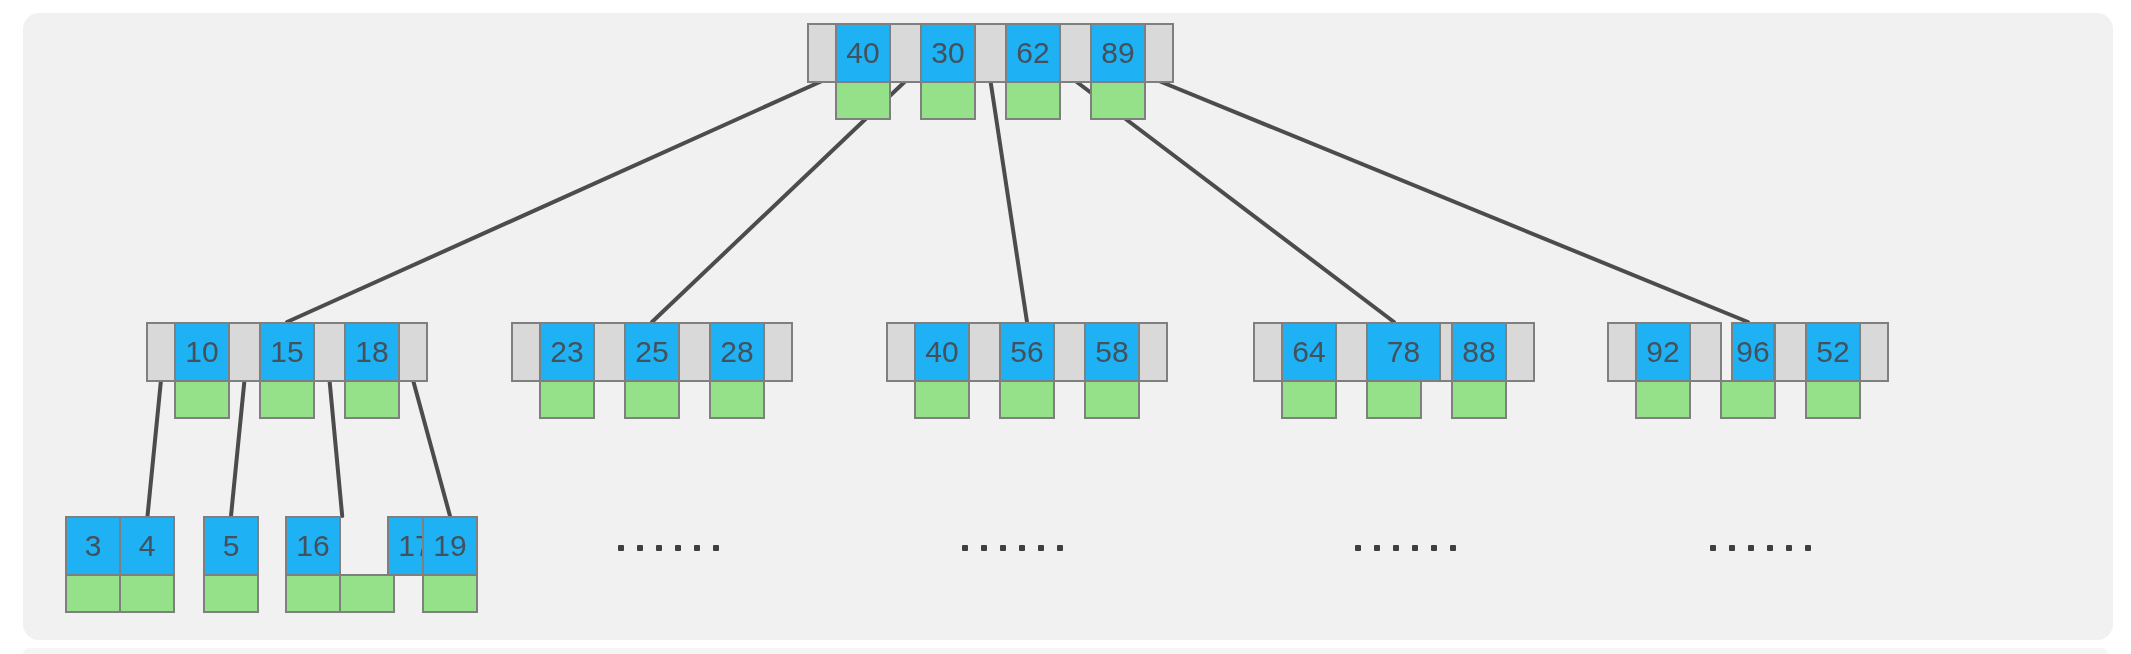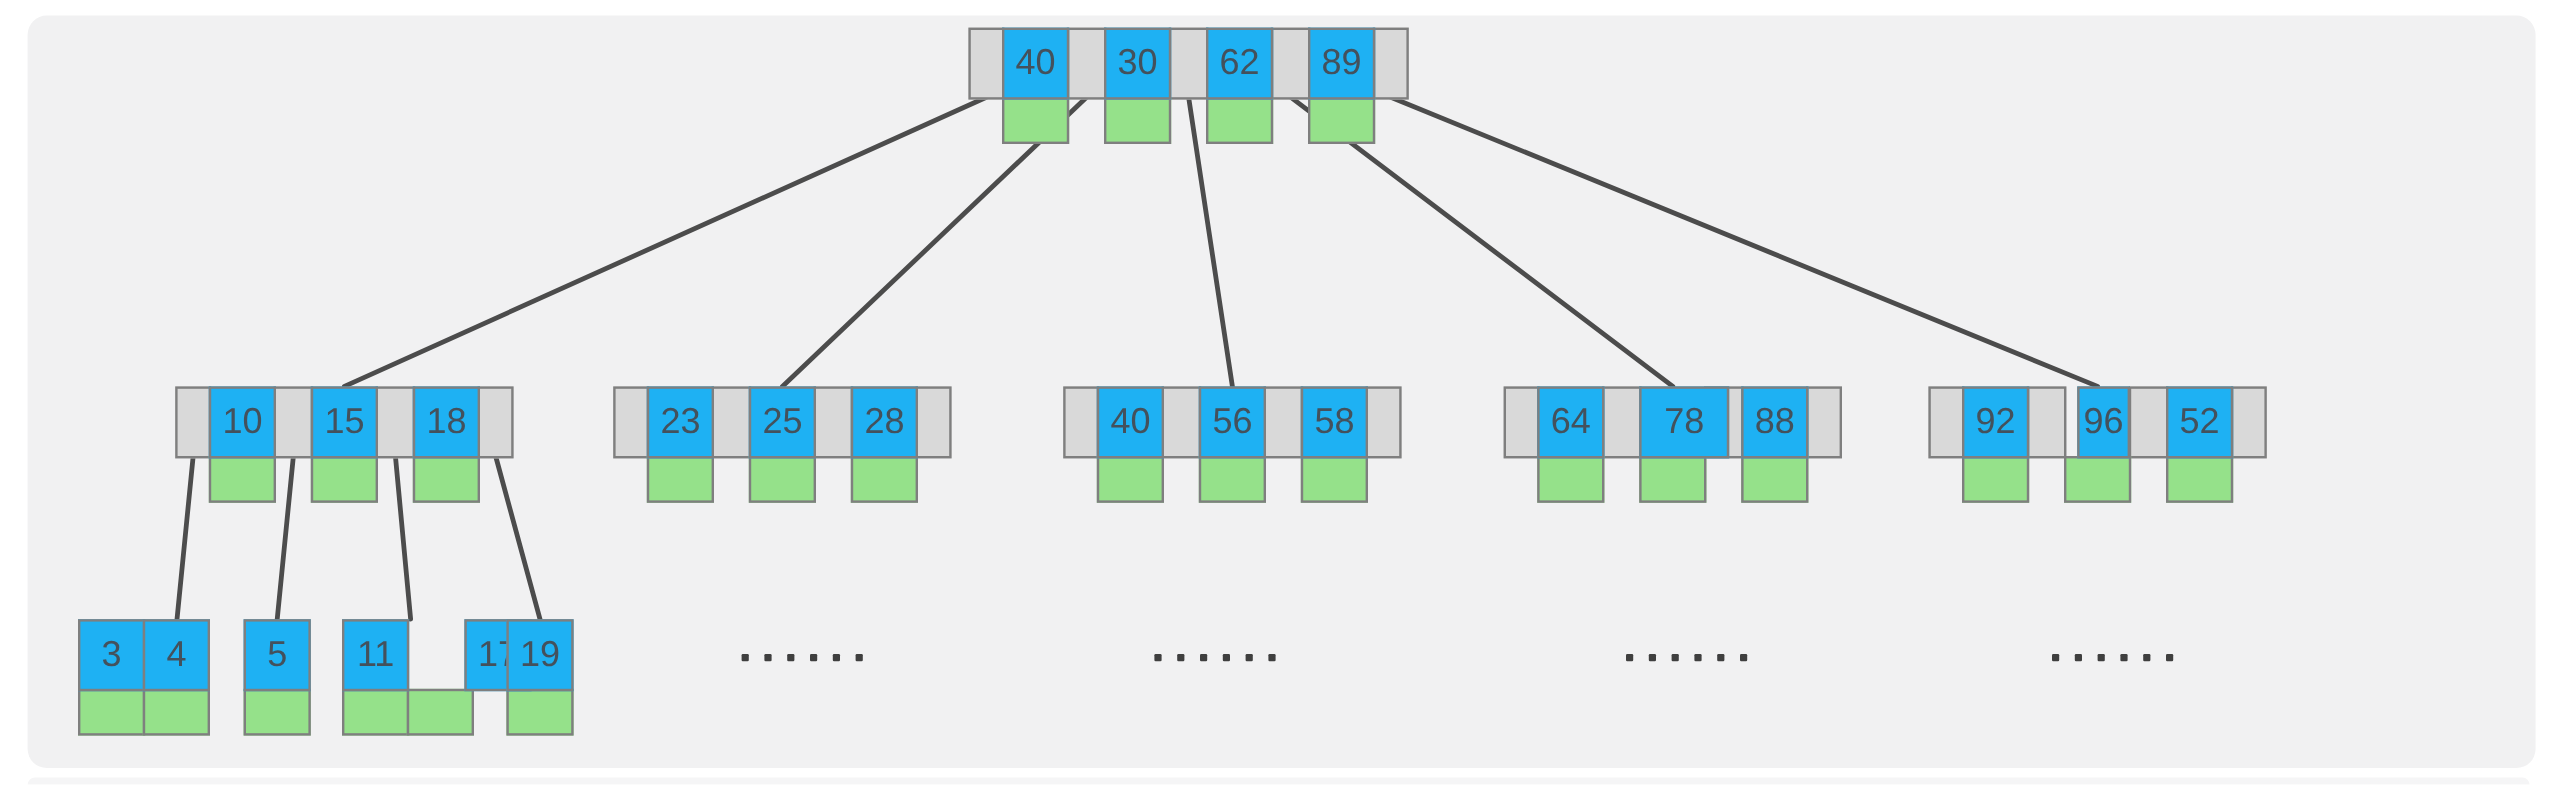--- a/index.html
+++ b/index.html
@@ -118,21 +118,21 @@
         <div class="cell key-cell" style="left: 0px; top: 0px; width: 56px; height: 60px;">3</div>
         <div class="cell data-cell" style="left: 54px; top: 58px; width: 56px; height: 39px;"></div>
         <div class="cell key-cell" style="left: 54px; top: 0px; width: 56px; height: 60px;">4</div>
       </div>
       <div class="tree-node" style="left: 203px; top: 516px;">
         <div class="cell data-cell" style="left: 0px; top: 58px; width: 56px; height: 39px;"></div>
         <div class="cell key-cell" style="left: 0px; top: 0px; width: 56px; height: 60px;">5</div>
       </div>
       <div class="tree-node" style="left: 285px; top: 516px;">
         <div class="cell data-cell" style="left: 0px; top: 58px; width: 56px; height: 39px;"></div>
-        <div class="cell key-cell" style="left: 0px; top: 0px; width: 56px; height: 60px;">11</div>
+        <div class="cell key-cell" style="left: 0px; top: 0px; width: 56px; height: 60px;">16</div>
         <div class="cell data-cell" style="left: 54px; top: 58px; width: 56px; height: 39px;"></div>
         <div class="cell key-cell" style="left: 54px; top: 0px; width: 56px; height: 60px; margin-left: 48px;">17</div>
       </div>
       <div class="tree-node" style="left: 422px; top: 516px;">
         <div class="cell data-cell" style="left: 0px; top: 58px; width: 56px; height: 39px;"></div>
         <div class="cell key-cell" style="left: 0px; top: 0px; width: 56px; height: 60px;">19</div>
       </div>
       <div class="dot" style="left: 618px; top: 545px;"></div>
       <div class="dot" style="left: 637px; top: 545px;"></div>
       <div class="dot" style="left: 656px; top: 545px;"></div>

